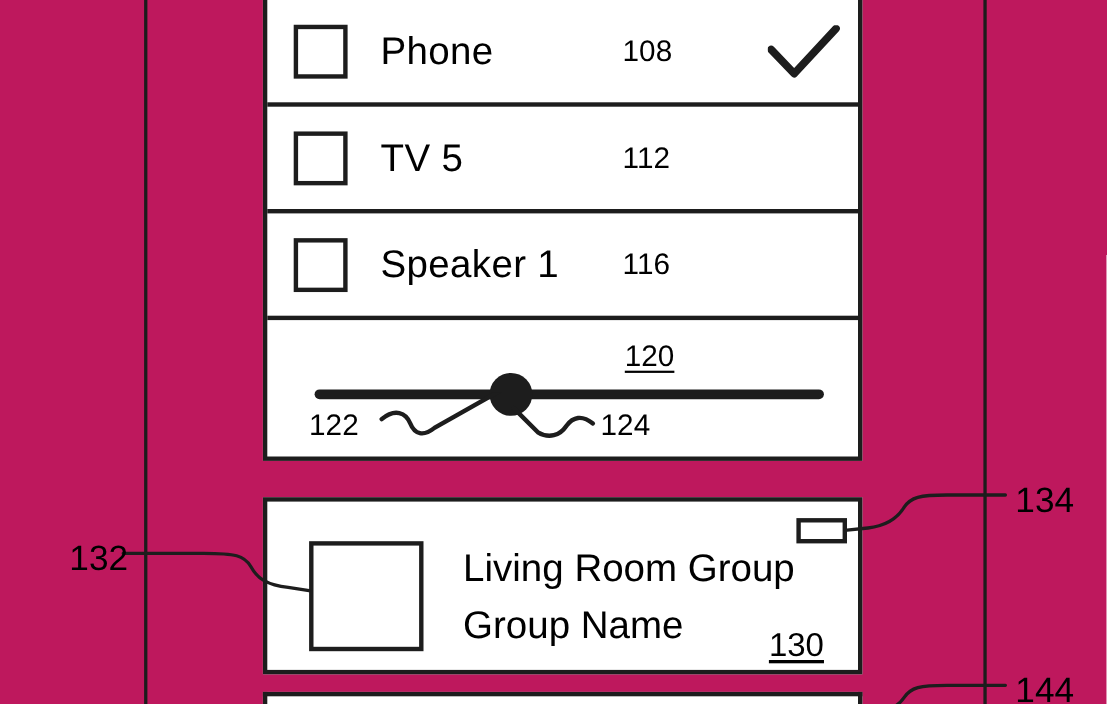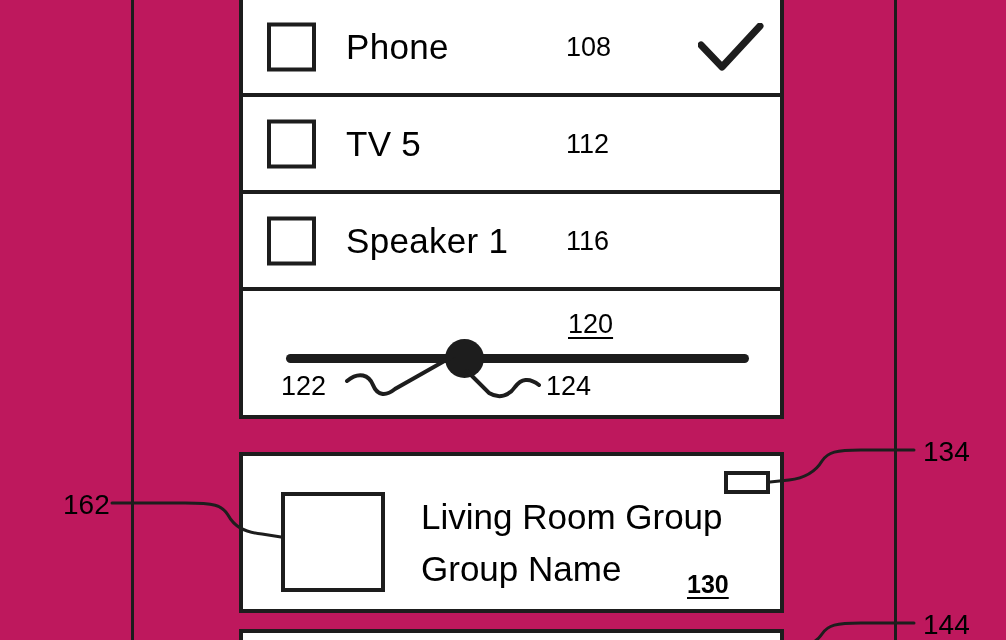--- a/index.html
+++ b/index.html
@@ -159,26 +159,25 @@
     position: absolute;
     left: 178px;
     top: 35px;
     width: 330px;
     font-size: 35px;
     line-height: 52px;
   }
   .media-text div { white-space: nowrap; }
   .media-ref {
     position: absolute;
-    left: 444px;
+    left: 456px;
     top: 114px;
-    font-size: 25px;
+    font-size: 30px;
     text-decoration: underline;
     text-underline-offset: 4px;
-    font-weight: bold;
   }
   .media-toggle {
     position: absolute;
     left: 481px;
     top: 15px;
     width: 46px;
     height: 23px;
     border: 4px solid #1d1d1d;
     box-sizing: border-box;
     background: #ffffff;
@@ -193,21 +192,21 @@
     height: 40px;
     border: 4px solid #1d1d1d;
     border-bottom: none;
     box-sizing: border-box;
     background: #ffffff;
   }
 
   
   .lead-label {
     position: absolute;
-    font-size: 28px;
+    font-size: 32px;
     white-space: nowrap;
   }
   .lead-132 { left: 63px;  top: 489px; }
   .lead-134 { left: 923px; top: 436px; }
   .lead-144 { left: 923px; top: 609px; }
 
   .leader-svg {
     position: absolute;
     left: 0;
     top: 0;
@@ -282,17 +281,17 @@
 
   <svg class="leader-svg" viewBox="0 0 1006 640" xmlns="http://www.w3.org/2000/svg">
 
     <path d="M112,503 L185,503 C214,503 222,505 228,515 C234,526 243,532 262,534 L281,537" fill="none" stroke="#1d1d1d" stroke-width="3" stroke-linecap="round"></path>
 
     <path d="M914,450 L861,450 C836,450 828,452 822,461 C816,471 806,478 789,480 L770,482" fill="none" stroke="#1d1d1d" stroke-width="3" stroke-linecap="round"></path>
 
     <path d="M914,623 L861,623 C836,623 828,625 822,634 C818,640 812,644 804,646" fill="none" stroke="#1d1d1d" stroke-width="3" stroke-linecap="round"></path>
   </svg>
 
-  <div class="lead-label lead-132">162</div>
+  <div class="lead-label lead-132">132</div>
   <div class="lead-label lead-134">134</div>
   <div class="lead-label lead-144">144</div>
 
 </div>
 
 </body></html>

